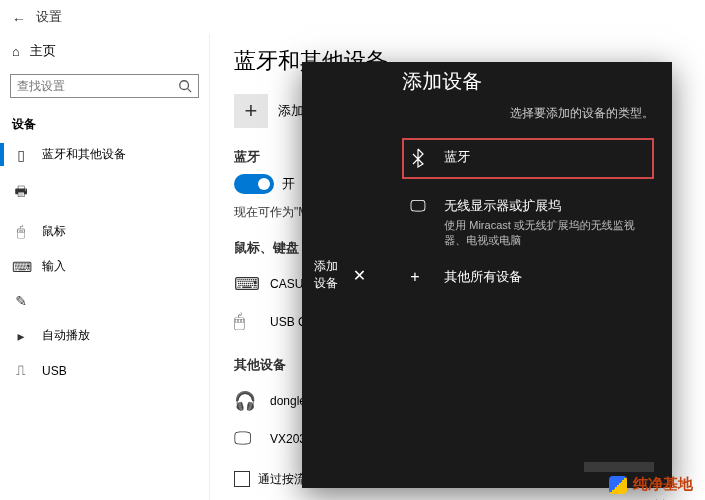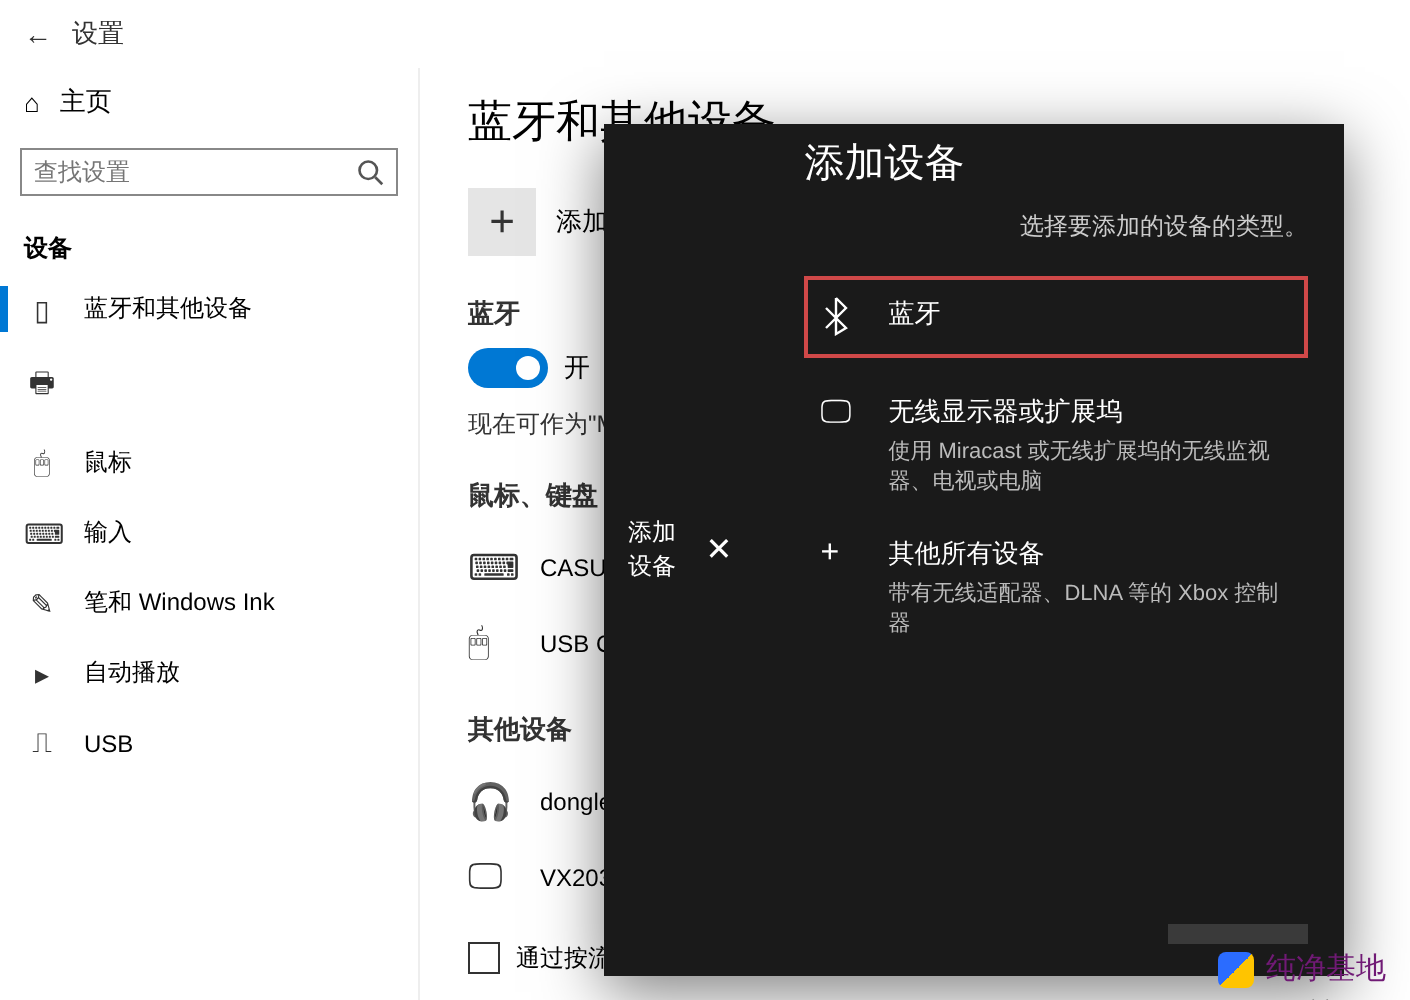--- a/index.html
+++ b/index.html
@@ -61,21 +61,21 @@
     .option { display: flex; padding: 10px 8px; cursor: pointer; }
     .option .oicon { width: 24px; font-size: 16px; margin-right: 10px; color: #fff; }
     .option .otext { flex: 1; }
     .option .otitle { font-size: 13px; margin-bottom: 3px; }
     .option .odesc { font-size: 11px; color: #bbb; }
     .option.highlighted { border: 2px solid #d04848; padding: 8px 6px; margin-bottom: 8px; }
     
     .dlg-footer-bar { position: absolute; bottom: 16px; right: 18px; width: 70px; height: 10px; background: #3a3a3a; }
     
     
-    .watermark { position: absolute; bottom: 6px; right: 12px; display: flex; align-items: center; font-size: 15px; font-weight: 400; color: #701a75; }
+    .watermark { position: absolute; bottom: 6px; right: 12px; display: flex; align-items: center; font-size: 15px; font-weight: 700; color: #c2410c; }
     .wm-logo { width: 18px; height: 18px; background: linear-gradient(135deg,#2b6cff 50%,#ffc400 50%); border-radius: 4px; margin-right: 6px; }
     .wm-sub { position: absolute; bottom: -8px; right: 14px; font-size: 9px; color: #999; }
     
     svg { display: block; }
   </style>
 </head>
 <body>
 
 <div class="window">
   <div class="titlebar">
@@ -110,21 +110,20 @@
       <div class="nav-item">
         <span class="icon">🖱</span>
         <span>鼠标</span>
       </div>
       <div class="nav-item">
         <span class="icon">⌨</span>
         <span>输入</span>
       </div>
       <div class="nav-item">
         <span class="icon">✎</span>
-        <span>笔和 Windows Ink</span>
       </div>
       <div class="nav-item">
         <span class="icon">▸</span>
         <span>自动播放</span>
       </div>
       <div class="nav-item">
         <span class="icon">⎍</span>
         <span>USB</span>
       </div>
     </div>
@@ -197,21 +196,20 @@
       <div class="otext">
         <div class="otitle">无线显示器或扩展坞</div>
         <div class="odesc">使用 Miracast 或无线扩展坞的无线监视器、电视或电脑</div>
       </div>
     </div>
 
     <div class="option">
       <span class="oicon">+</span>
       <div class="otext">
         <div class="otitle">其他所有设备</div>
-        <div class="odesc">带有无线适配器、DLNA 等的 Xbox 控制器</div>
       </div>
     </div>
   </div>
   <div class="dlg-footer-bar"></div>
 </div>
 
 <div class="watermark">
   <div class="wm-logo"></div>
   <span>纯净基地</span>
 </div>

